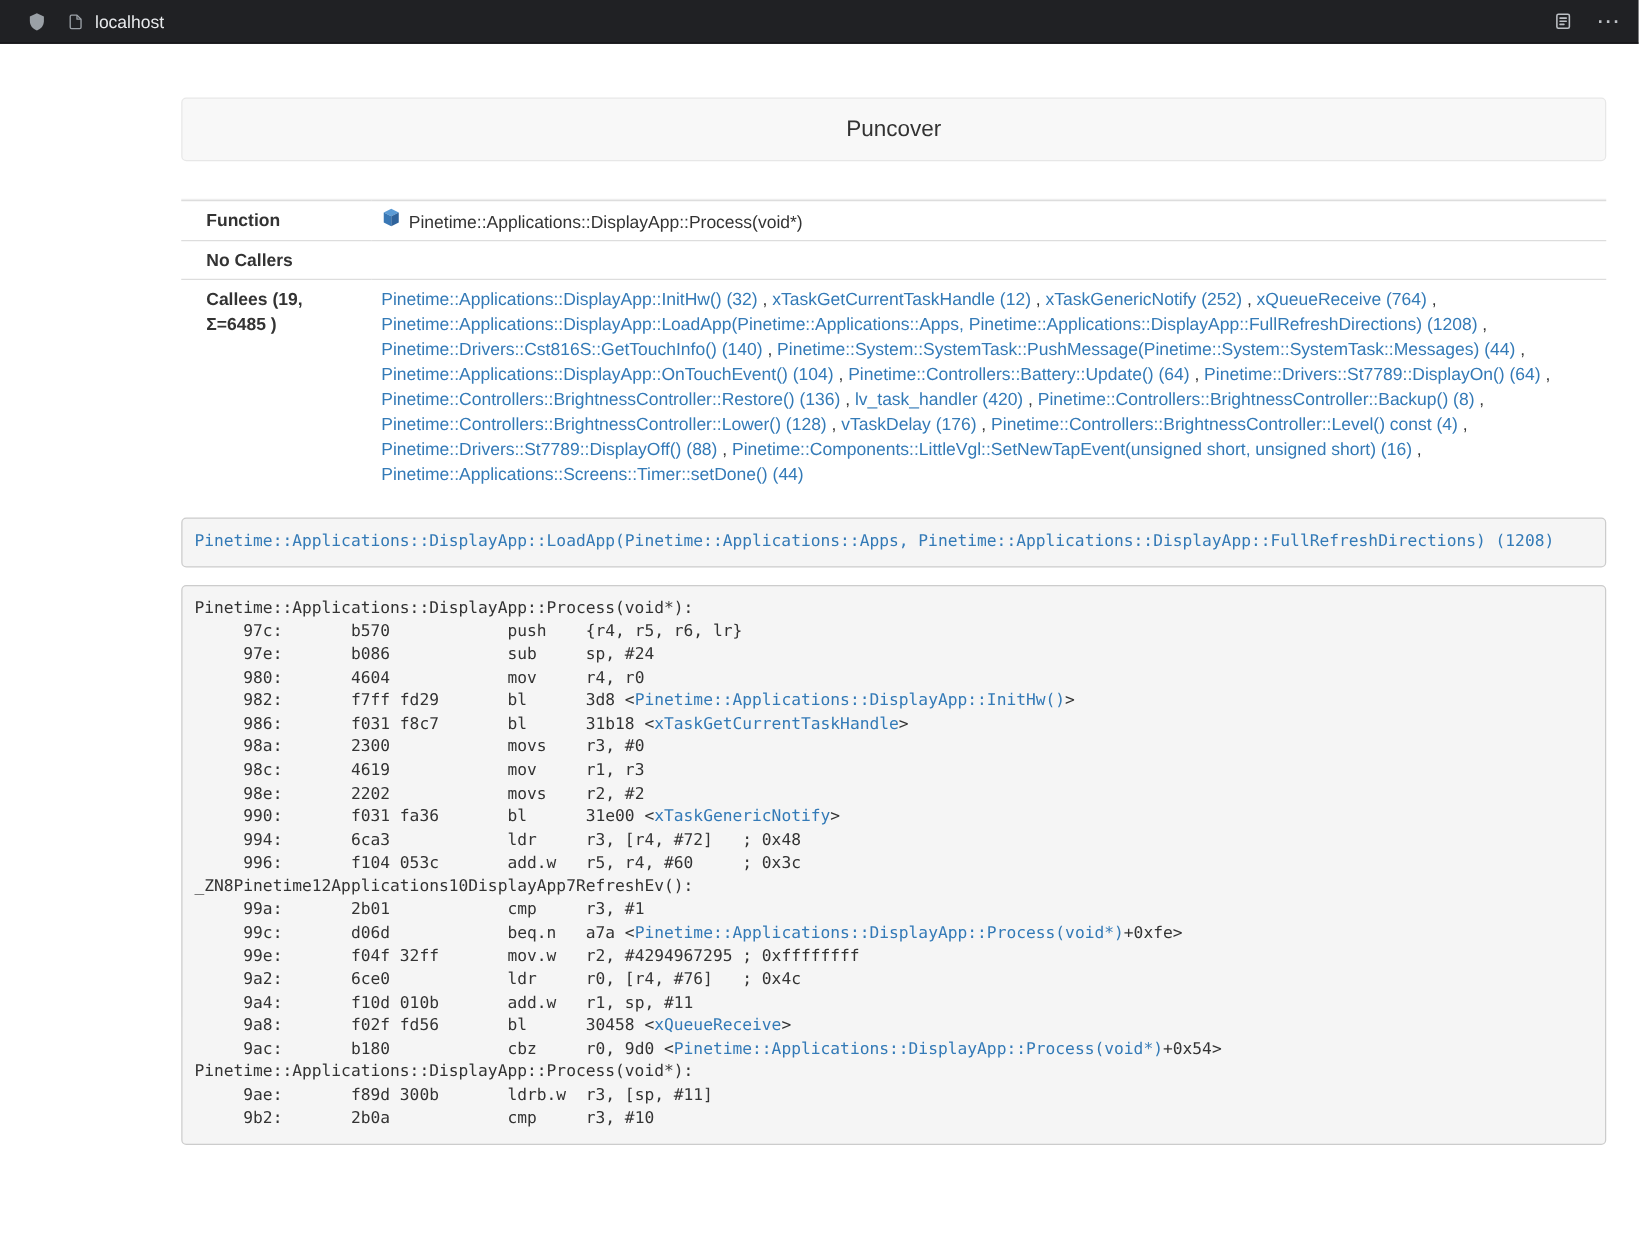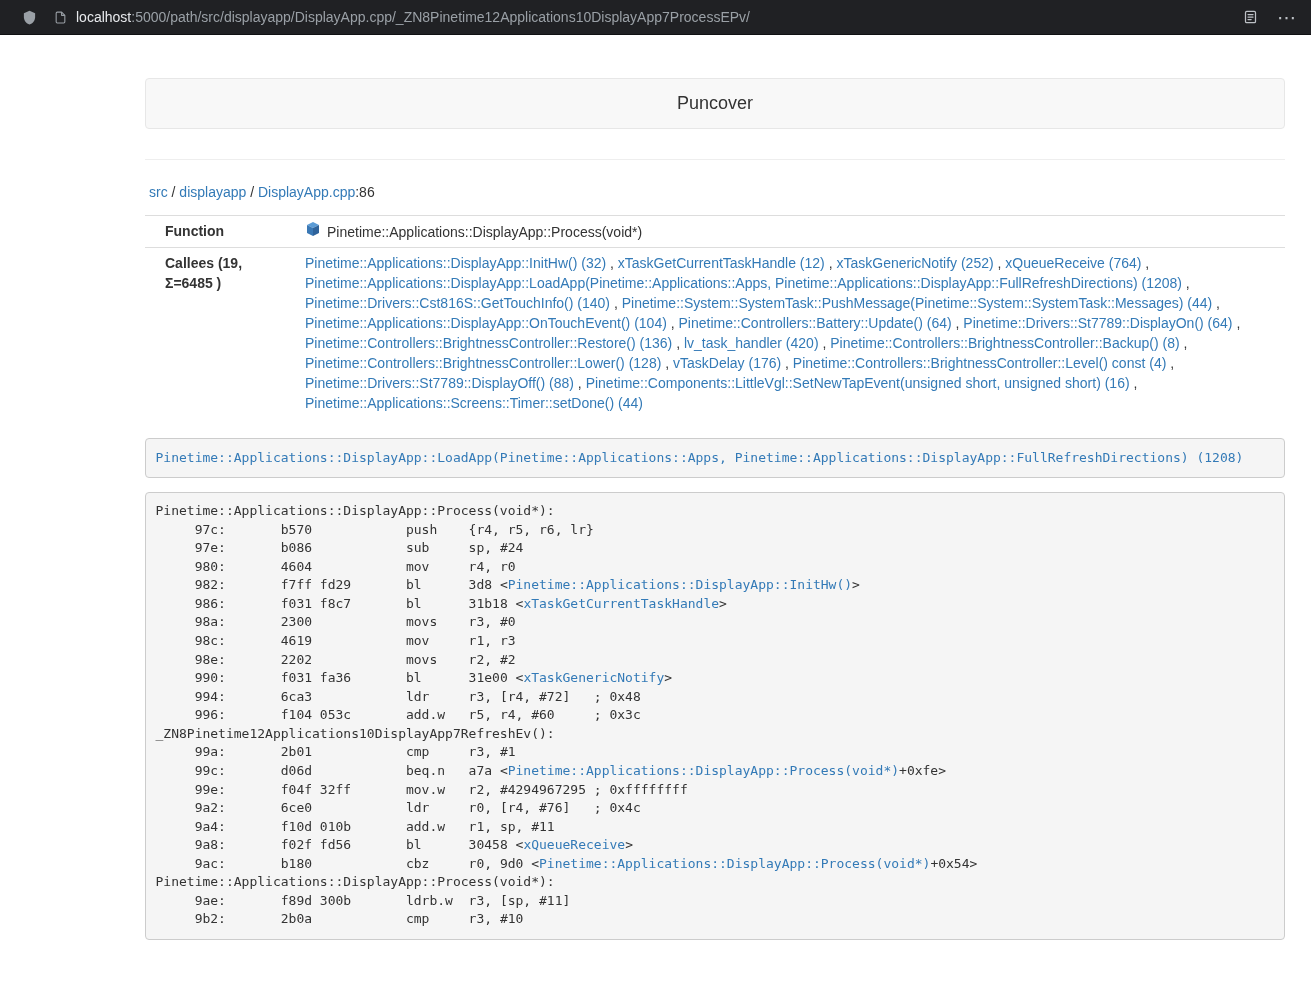--- a/index.html
+++ b/index.html
@@ -83,59 +83,61 @@
       </svg>
   </span>
   <div class="urlbar">
     <span class="page-ico">
       <svg width="13" height="15" viewBox="0 0 24 24" fill="none" stroke="#9aa0a6" stroke-width="2" stroke-linejoin="round">
           <path d="M14 2H6a2 2 0 0 0-2 2v16a2 2 0 0 0 2 2h12a2 2 0 0 0 2-2V8z"></path>
           <path d="M14 2v6h6"></path>
         </svg>
     </span>
     <span class="host">localhost</span>
-      <span class="rest">:5000/path/src/displayapp/DisplayApp.cpp/_ZN8Pinetime12Applications10DisplayApp7ProcessEPv/</span>
   </div>
   <span class="bar-btn">
     <svg width="15" height="16" viewBox="0 0 24 24" fill="none" stroke="#bdc1c6" stroke-width="2" stroke-linecap="round">
         <rect x="4" y="3" width="16" height="18" rx="2"></rect>
         <line x1="8" y1="8" x2="16" y2="8"></line>
         <line x1="8" y1="12" x2="16" y2="12"></line>
         <line x1="8" y1="16" x2="13" y2="16"></line>
       </svg>
   </span>
   <span class="bar-btn dots">⋯</span>
 </div>
 
 <div class="main">
 
   <nav class="navbar">
     <a class="brand">Puncover</a>
   </nav>
 
   <hr class="rule">
 
-  <div class="crumbs"><a>src</a><span class="sep"> / </span><a>displayapp</a><span class="sep"> / </span><a>DisplayApp.cpp</a><span class="suffix">:86</span></div>
 
   <table class="outer">
     <tbody>
       <tr>
         <th class="rowlabel">Function</th>
         <td>
           <span class="fn-cell">
             <span>
               <svg width="16" height="16" viewBox="0 0 16 16">
                   <path fill="#5b9bd5" d="M8 1 14 4 8 7 2 4z"></path>
                   <path fill="#3a78b5" d="M2 4v8l6 3V7z"></path>
                   <path fill="#2f639b" d="M14 4v8l-6 3V7z"></path>
                 </svg>
             </span>
             <span>Pinetime::Applications::DisplayApp::Process(void*)</span>
           </span>
         </td>
+      </tr>
+      <tr>
+        <th class="rowlabel">No Callers</th>
+        <td></td>
       </tr>
       <tr>
         <th class="rowlabel">Callees (19, Σ=6485 )</th>
         <td class="callees"><a>Pinetime::Applications::DisplayApp::InitHw() (32)</a><span class="sep"> , </span><a>xTaskGetCurrentTaskHandle (12)</a><span class="sep"> , </span><a>xTaskGenericNotify (252)</a><span class="sep"> , </span><a>xQueueReceive (764)</a><span class="sep"> , </span><a>Pinetime::Applications::DisplayApp::LoadApp(Pinetime::Applications::Apps, Pinetime::Applications::DisplayApp::FullRefreshDirections) (1208)</a><span class="sep"> , </span><a>Pinetime::Drivers::Cst816S::GetTouchInfo() (140)</a><span class="sep"> , </span><a>Pinetime::System::SystemTask::PushMessage(Pinetime::System::SystemTask::Messages) (44)</a><span class="sep"> , </span><a>Pinetime::Applications::DisplayApp::OnTouchEvent() (104)</a><span class="sep"> , </span><a>Pinetime::Controllers::Battery::Update() (64)</a><span class="sep"> , </span><a>Pinetime::Drivers::St7789::DisplayOn() (64)</a><span class="sep"> , </span><a>Pinetime::Controllers::BrightnessController::Restore() (136)</a><span class="sep"> , </span><a>lv_task_handler (420)</a><span class="sep"> , </span><a>Pinetime::Controllers::BrightnessController::Backup() (8)</a><span class="sep"> , </span><a>Pinetime::Controllers::BrightnessController::Lower() (128)</a><span class="sep"> , </span><a>vTaskDelay (176)</a><span class="sep"> , </span><a>Pinetime::Controllers::BrightnessController::Level() const (4)</a><span class="sep"> , </span><a>Pinetime::Drivers::St7789::DisplayOff() (88)</a><span class="sep"> , </span><a>Pinetime::Components::LittleVgl::SetNewTapEvent(unsigned short, unsigned short) (16)</a><span class="sep"> , </span><a>Pinetime::Applications::Screens::Timer::setDone() (44)</a></td>
       </tr>
     </tbody>
   </table>
 
   <pre class="highlight"><a>Pinetime::Applications::DisplayApp::LoadApp(Pinetime::Applications::Apps, Pinetime::Applications::DisplayApp::FullRefreshDirections) (1208)</a></pre>
 

